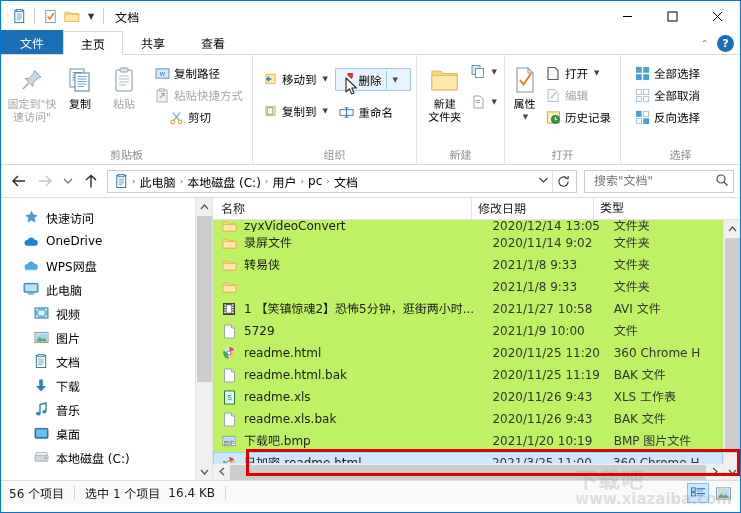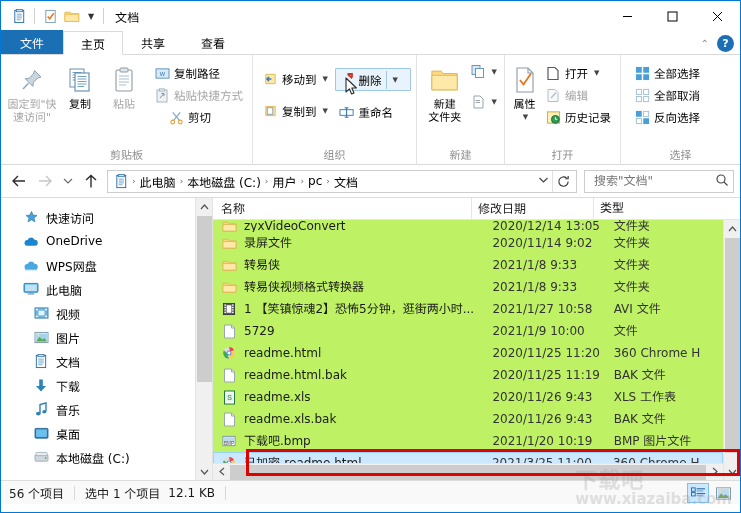--- a/index.html
+++ b/index.html
@@ -973,21 +973,20 @@
         </div>
 
         <div class="row">
           <div class="cell cell-name">
             <span class="ficon">
               <svg width="15" height="13" viewBox="0 0 16 13">
                   <path d="M1 2 h5.5 l1.2 1.6 h7.3 v8 h-14 z" fill="#fcd77f" stroke="#dcb857" stroke-width=".9"></path>
                   <path d="M1 4.4 h14 v7 h-14 z" fill="#ffe9a8" stroke="#dcb857" stroke-width=".9"></path>
                 </svg>
             </span>
-            <span>转易侠视频格式转换器</span>
           </div>
           <div class="cell cell-date">2021/1/8 9:33</div>
           <div class="cell cell-type">文件夹</div>
         </div>
 
         <div class="row">
           <div class="cell cell-name">
             <span class="ficon">
               <svg width="14" height="14" viewBox="0 0 15 15">
                   <rect x="1.5" y="1.5" width="12" height="12" fill="#5a5a5a" stroke="#333" stroke-width=".9"></rect>
@@ -1148,21 +1147,21 @@
         </div>
       </div>
     </div>
   </div>
 
   <div class="statusbar">
     <span>56 个项目</span>
     <span class="st-sep"></span>
     <span>选中 1 个项目</span>
     <span style="width:8px"></span>
-    <span>12.1 KB</span>
+    <span>16.4 KB</span>
     <span class="st-sep"></span>
 
     <div class="viewbtns">
       <div class="viewbtn active">
         <svg width="15" height="13" viewBox="0 0 16 13">
           <rect x="0.5" y="0.5" width="4" height="3.6" fill="none" stroke="#2b6ca3" stroke-width="1"></rect>
           <rect x="0.5" y="5.5" width="4" height="3.6" fill="none" stroke="#2b6ca3" stroke-width="1"></rect>
           <line x1="6" y1="1.5" x2="15" y2="1.5" stroke="#2b6ca3" stroke-width="1.2"></line>
           <line x1="6" y1="3.8" x2="13" y2="3.8" stroke="#6d9fc4" stroke-width="1.1"></line>
           <line x1="6" y1="6.6" x2="15" y2="6.6" stroke="#2b6ca3" stroke-width="1.2"></line>

